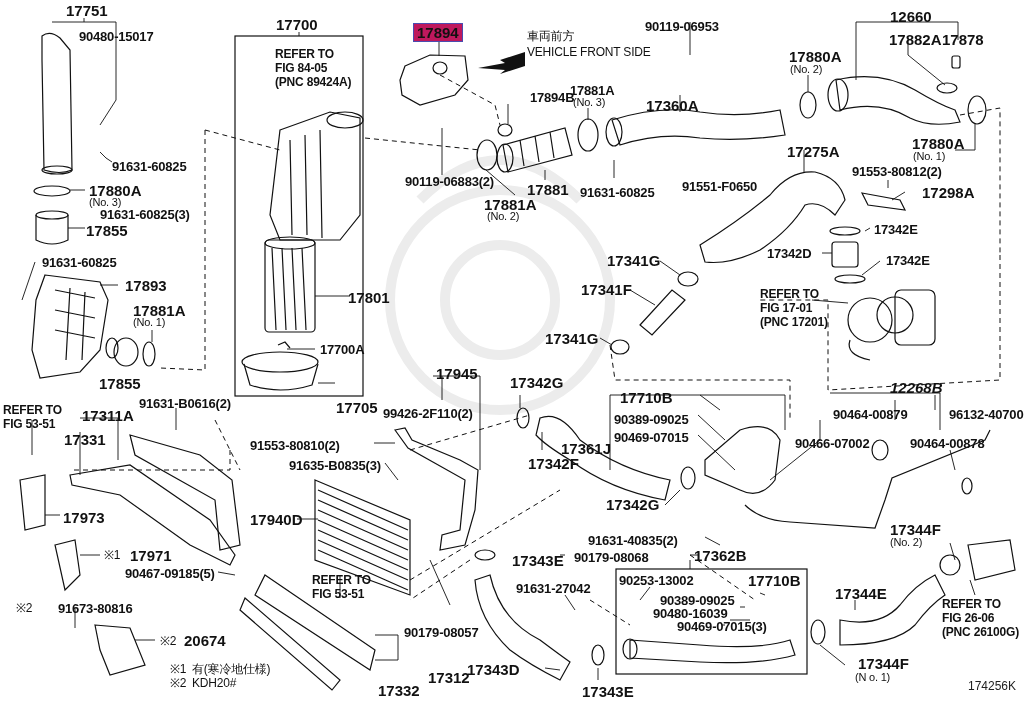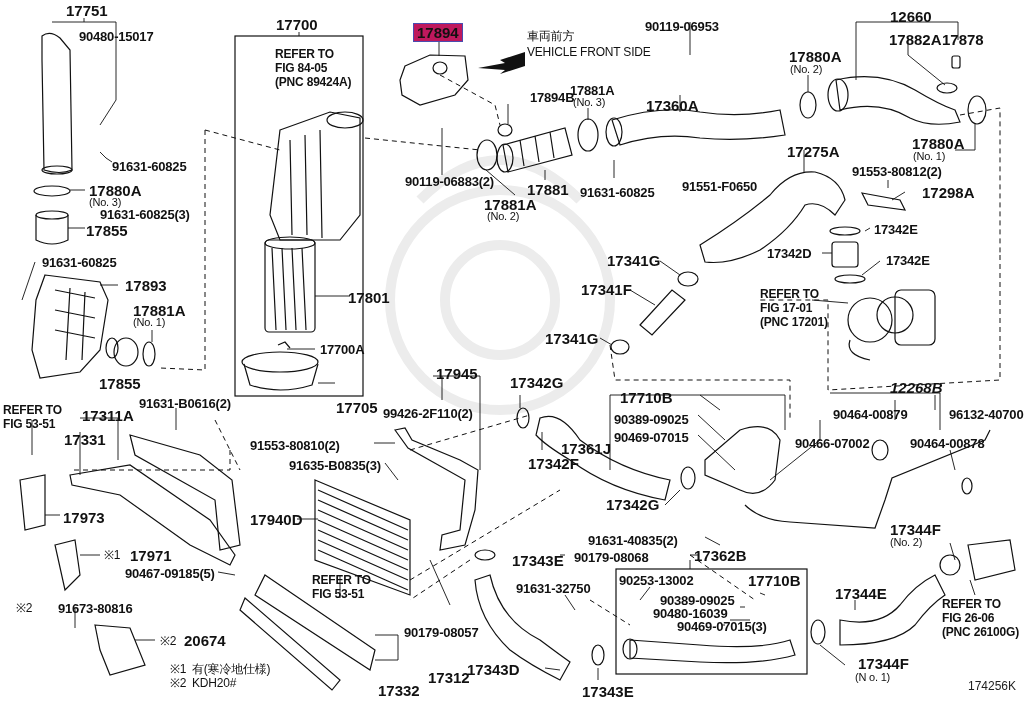--- a/index.html
+++ b/index.html
@@ -345,21 +345,21 @@
   <span class="lbl" style="left:949px;top:408px;">96132-40700</span>
   <span class="lbl" style="left:795px;top:437px;">90466-07002</span>
   <span class="lbl" style="left:910px;top:437px;">90464-00878</span>
   <span class="lbl big" style="left:890px;top:522px;">17344F</span>
   <span class="lbl sub" style="left:890px;top:537px;">(No. 2)</span>
 
   <span class="lbl" style="left:588px;top:534px;">91631-40835(2)</span>
   <span class="lbl" style="left:574px;top:551px;">90179-08068</span>
   <span class="lbl big" style="left:694px;top:548px;">17362B</span>
   <span class="lbl big" style="left:512px;top:553px;">17343E</span>
-  <span class="lbl" style="left:516px;top:582px;">91631-32750</span>
+  <span class="lbl" style="left:516px;top:582px;">91631-27042</span>
   <span class="lbl" style="left:619px;top:574px;">90253-13002</span>
   <span class="lbl big" style="left:748px;top:573px;">17710B</span>
   <span class="lbl" style="left:660px;top:594px;">90389-09025</span>
   <span class="lbl" style="left:653px;top:607px;">90480-16039</span>
   <span class="lbl" style="left:677px;top:620px;">90469-07015(3)</span>
   <span class="lbl big" style="left:467px;top:662px;">17343D</span>
   <span class="lbl big" style="left:582px;top:684px;">17343E</span>
 
   <span class="lbl big" style="left:835px;top:586px;">17344E</span>
   <span class="lbl big" style="left:858px;top:656px;">17344F</span>

